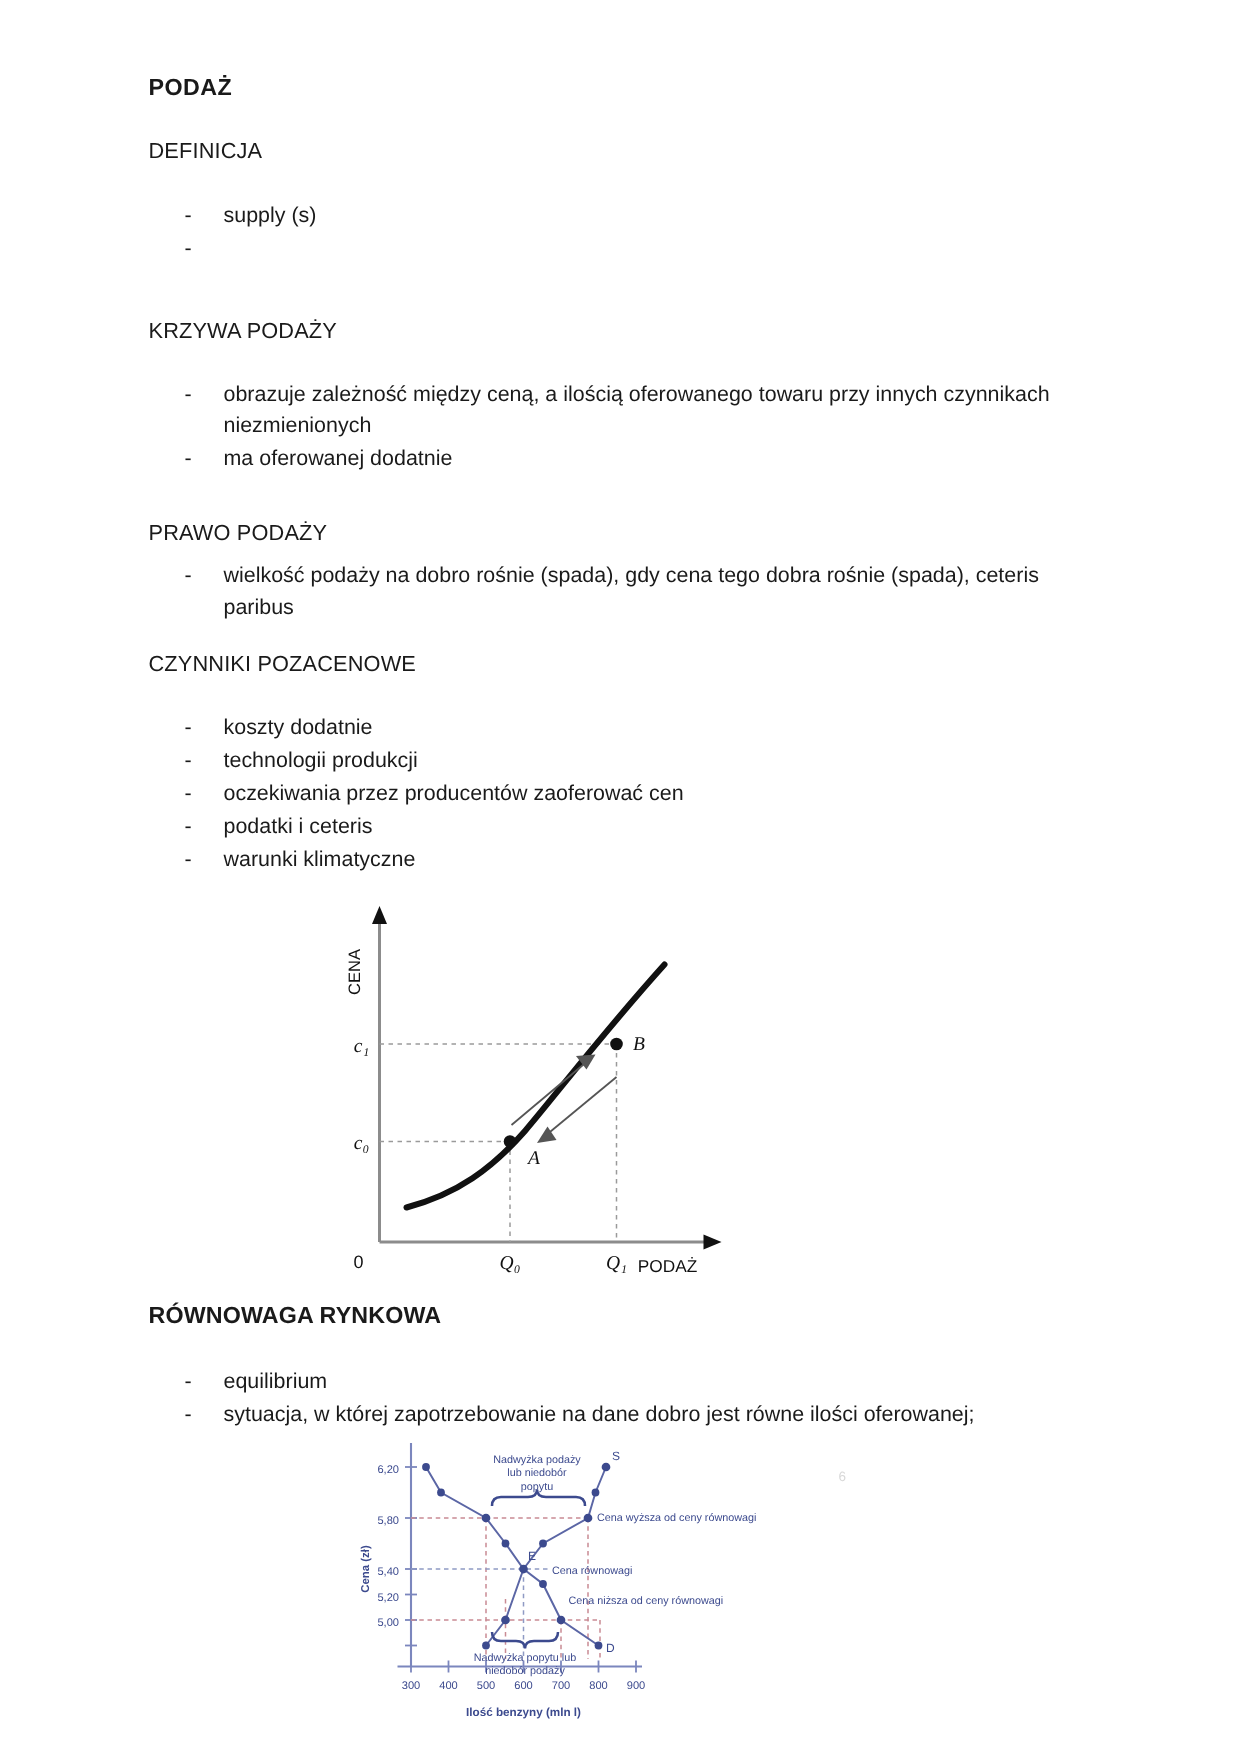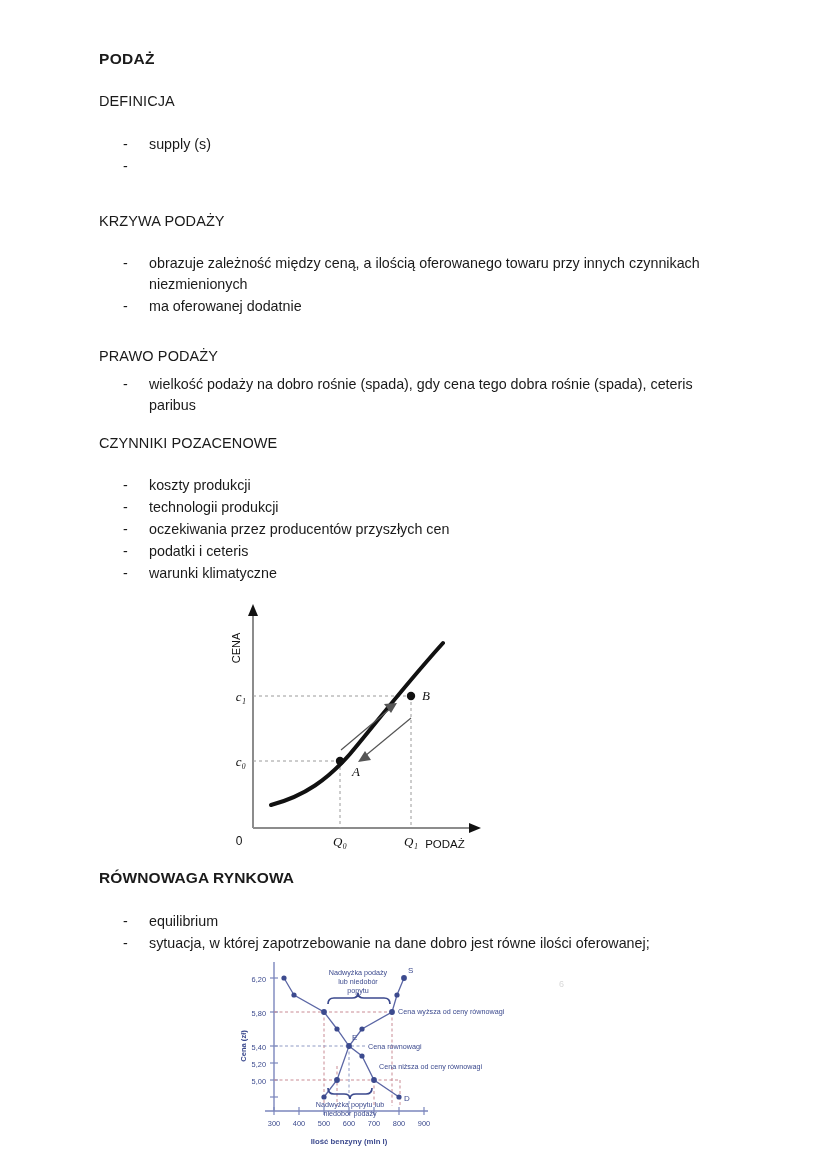--- a/index.html
+++ b/index.html
@@ -66,23 +66,23 @@
       <li><span class="dash">-</span><span>ma oferowanej dodatnie</span></li>
     </ul>
 
     <div class="sec-head" style="top:348px">PRAWO PODAŻY</div>
     <ul class="bullets" style="top:374px">
       <li><span class="dash">-</span><span>wielkość podaży na dobro rośnie (spada), gdy cena tego dobra rośnie (spada), ceteris paribus</span></li>
     </ul>
 
     <div class="sec-head" style="top:435px">CZYNNIKI POZACENOWE</div>
     <ul class="bullets" style="top:475px">
-      <li><span class="dash">-</span><span>koszty produkcji</span></li>
+      <li><span class="dash">-</span><span>koszty dodatnie</span></li>
       <li><span class="dash">-</span><span>technologii produkcji</span></li>
-      <li><span class="dash">-</span><span>oczekiwania przez producentów przyszłych cen</span></li>
+      <li><span class="dash">-</span><span>oczekiwania przez producentów zaoferować cen</span></li>
       <li><span class="dash">-</span><span>podatki i ceteris</span></li>
       <li><span class="dash">-</span><span>warunki klimatyczne</span></li>
     </ul>
 
     <div class="sec-head bold" style="top:869px">RÓWNOWAGA RYNKOWA</div>
     <ul class="bullets" style="top:911px">
       <li><span class="dash">-</span><span>equilibrium</span></li>
       <li><span class="dash">-</span><span>sytuacja, w której zapotrzebowanie na dane dobro jest równe ilości oferowanej;</span></li>
     </ul>
 

